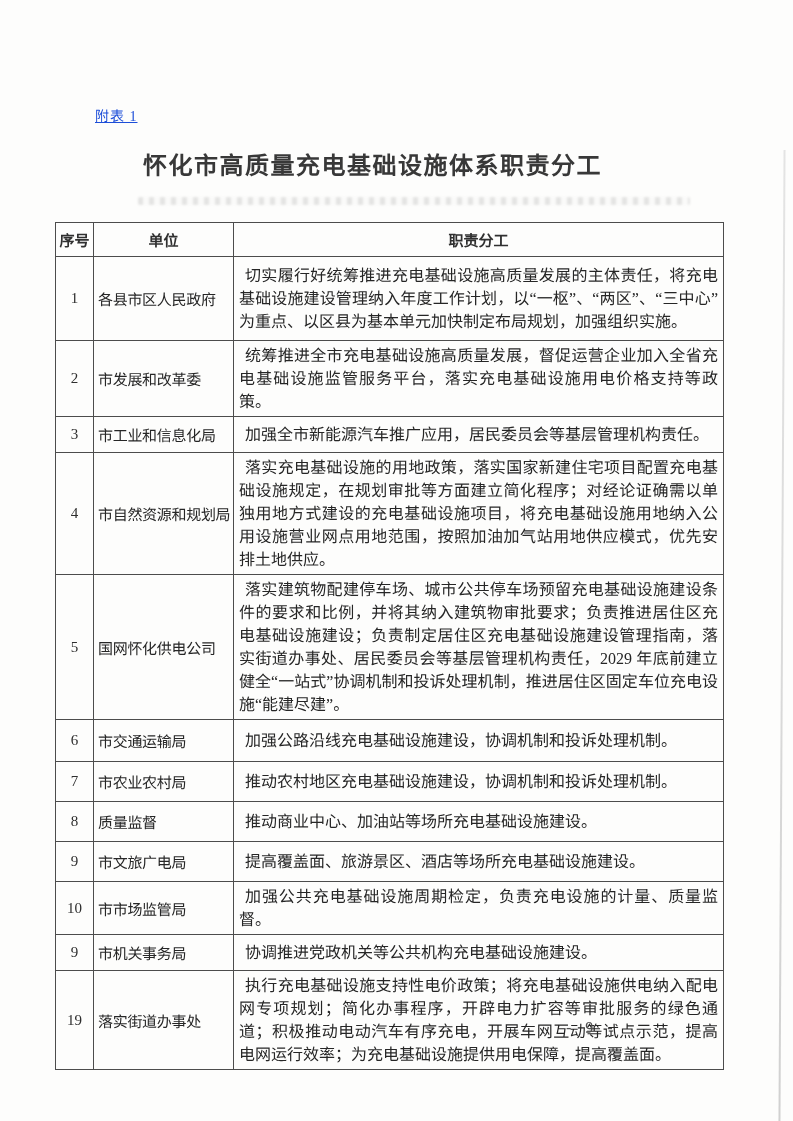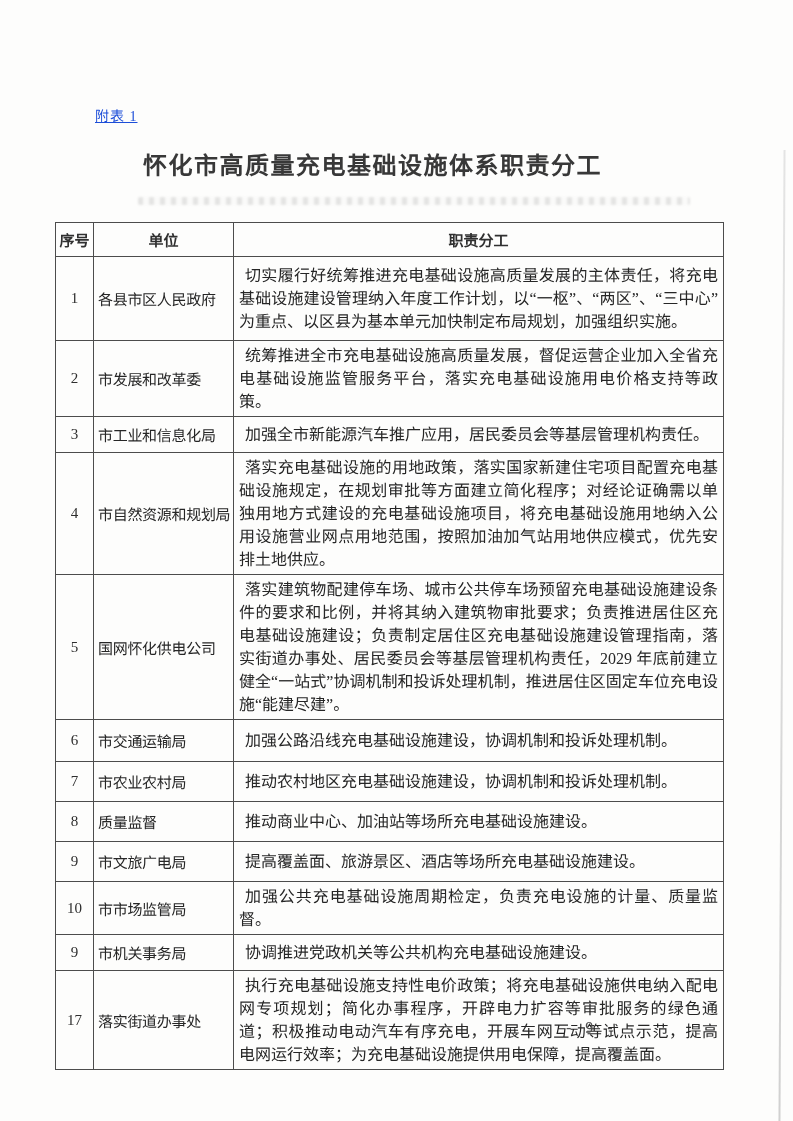--- a/index.html
+++ b/index.html
@@ -205,21 +205,21 @@
         <td class="no-cell">10</td>
         <td class="unit-cell">市市场监管局</td>
         <td class="duty-cell">加强公共充电基础设施周期检定，负责充电设施的计量、质量监督。</td>
       </tr>
       <tr>
         <td class="no-cell">9</td>
         <td class="unit-cell">市机关事务局</td>
         <td class="duty-cell">协调推进党政机关等公共机构充电基础设施建设。</td>
       </tr>
       <tr>
-        <td class="no-cell">17</td>
+        <td class="no-cell">19</td>
         <td class="unit-cell">落实街道办事处</td>
         <td class="duty-cell">执行充电基础设施支持性电价政策；将充电基础设施供电纳入配电网专项规划；简化办事程序，开辟电力扩容等审批服务的绿色通道；积极推动电动汽车有序充电，开展车网互动等试点示范，提高电网运行效率；为充电基础设施提供用电保障，提高覆盖面。</td>
       </tr>
     </tbody>
   </table>
 
   <div class="page-number">- 9 -</div>
 
   <div class="scan-edge-line"></div>
 

